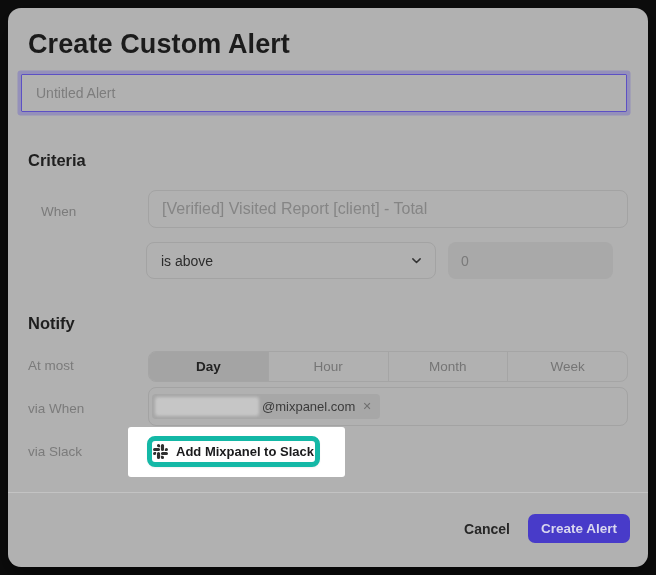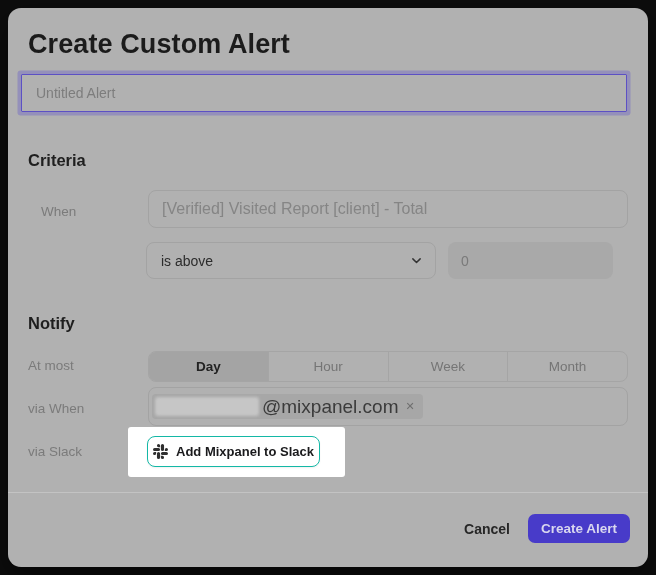--- a/index.html
+++ b/index.html
@@ -78,29 +78,29 @@
     left:140px;top:379px;width:480px;height:39px;
     display:flex;align-items:center;padding-left:3px;cursor:text;
   }
   .email-chip{
     display:inline-flex;align-items:center;height:25px;
     background:#a7a7a7;border-radius:4px;padding:0 8px 0 3px;
   }
   .redacted{
     width:104px;height:19px;border-radius:3px;background:#c6c6c6;filter:blur(1.4px);
   }
-  .chip-domain{font-size:19px;font-weight:500;color:#3b3b3b;margin-left:3px;}
+  .chip-domain{font-size:13px;font-weight:500;color:#3b3b3b;margin-left:3px;}
   .chip-x{font-size:11px;color:#6f6f6f;margin-left:7px;cursor:pointer;line-height:1;}
   .spotlight{
     position:absolute;left:120px;top:419px;width:217px;height:50px;
     background:var(--spotlight);border-radius:3px;
   }
   .slack-btn{
     position:absolute;left:19px;top:9px;width:173px;height:31px;
-    background:#ffffff;border:1px solid #14b8a6;border-radius:8px;
+    background:#ffffff;border:5px solid #14b8a6;border-radius:8px;
     box-shadow:0 1px 2px rgba(0,0,0,0.06);
     display:flex;align-items:center;justify-content:center;gap:8px;
     font-family:"Liberation Sans",sans-serif;font-size:13px;font-weight:700;color:#1a1a1c;
     cursor:pointer;
   }
   .footer-divider{
     position:absolute;left:0;top:484px;width:100%;height:1px;background:#c3c3c3;
   }
   .cancel-btn{
     position:absolute;left:447px;top:506px;width:64px;height:30px;
@@ -140,22 +140,22 @@
       </svg>
     </div>
     <input class="threshold-input" type="text" placeholder="0" style="">
 
     <div class="section-heading h-notify">Notify</div>
 
     <div class="row-label lbl-atmost">At most</div>
     <div class="segmented">
       <button class="seg selected">Day</button>
       <button class="seg">Hour</button>
+      <button class="seg">Month</button>
       <button class="seg">Week</button>
-      <button class="seg">Month</button>
     </div>
 
     <div class="row-label lbl-email">via When</div>
     <div class="field email-field">
       <div class="email-chip">
         <div class="redacted"></div>
         <span class="chip-domain">@mixpanel.com</span>
         <span class="chip-x">✕</span>
       </div>
     </div>

